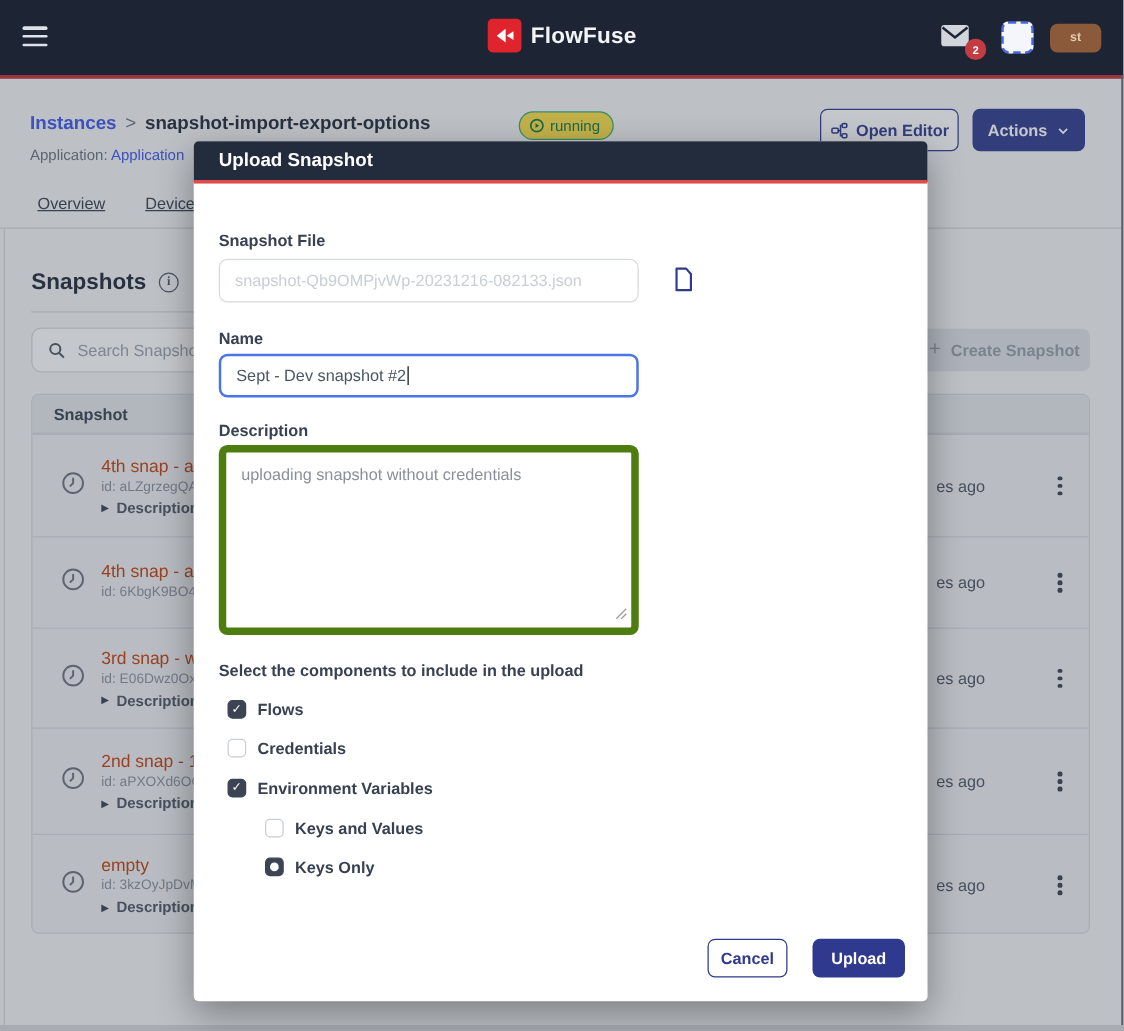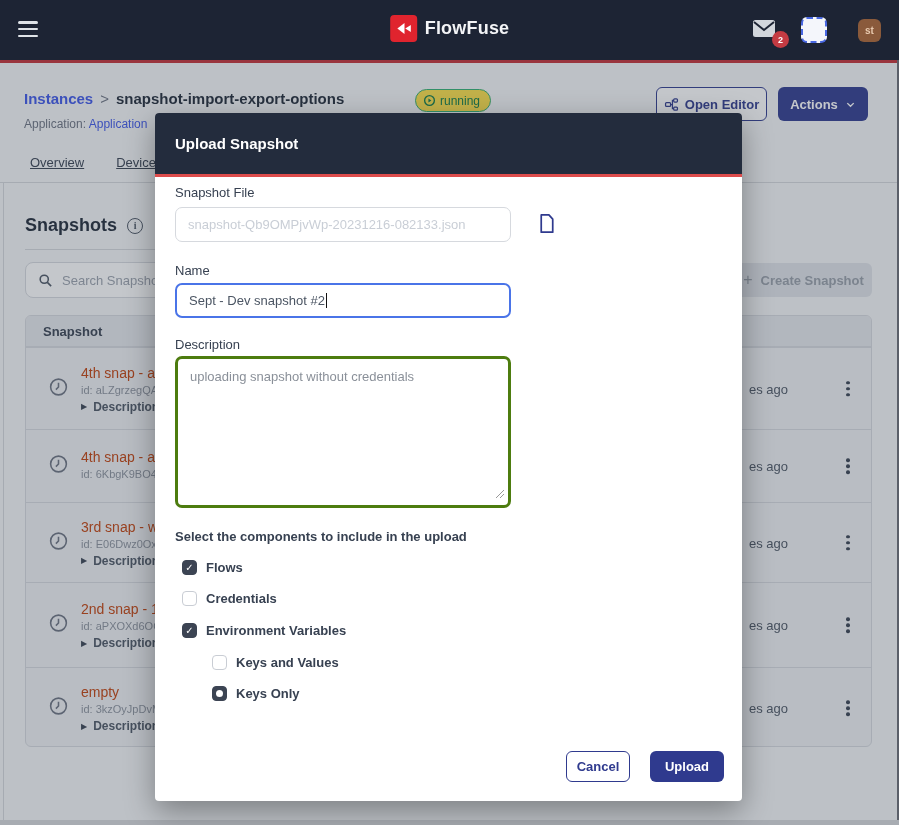--- a/index.html
+++ b/index.html
@@ -9,21 +9,21 @@
   
   .navbar { position:absolute; left:0; top:0; width:899px; height:60px; background:#1d2434; z-index:50; }
   .hamburger { position:absolute; left:18px; top:21px; width:20px; height:16px; display:flex; flex-direction:column; justify-content:space-between; cursor:pointer; }
   .hamburger span { display:block; height:2.5px; background:#dfe3e8; border-radius:2px; }
   .brand { position:absolute; left:50%; top:15px; transform:translateX(-50%); display:flex; align-items:center; gap:8px; }
   .brand-logo { width:27px; height:27px; border-radius:4px; background:#e0242e; display:flex; align-items:center; justify-content:center; }
   .brand-name { color:#f3f4f6; font-size:18px; font-weight:700; letter-spacing:.2px; }
   .mail-wrap { position:absolute; right:123px; top:19px; width:24px; height:20px; }
   .mail-badge { position:absolute; right:110px; top:31px; width:17px; height:17px; border-radius:50%; background:#c43b43; color:#fff; font-size:9px; font-weight:700; display:flex; align-items:center; justify-content:center; z-index:2; }
   .grid-icon { position:absolute; right:72px; top:17px; width:26px; height:26px; border-radius:6px; background:#f4f6fb; border:2px dashed #4968e2; }
-  .avatar { position:absolute; right:18px; top:19px; width:23px; height:23px; border-radius:6px; background:#8a5a3b; color:#e8c9ae; font-size:10px; font-weight:700; display:flex; align-items:center; justify-content:center; }
+  .avatar { position:absolute; right:18px; top:19px; width:41px; height:23px; border-radius:6px; background:#8a5a3b; color:#e8c9ae; font-size:10px; font-weight:700; display:flex; align-items:center; justify-content:center; }
 
   
   .page { position:absolute; inset:0; z-index:1; }
   .red-line { position:absolute; left:0; top:60px; width:899px; height:3px; background:#c32f35; }
 
   .breadcrumb { position:absolute; left:24px; top:90px; font-size:15px; font-weight:700; color:#1f2937; display:flex; align-items:center; gap:7px; }
   .bc-link { color:#3d56e8; cursor:pointer; }
   .bc-sep { color:#6b7280; font-weight:400; }
   .badge-running { position:absolute; left:415px; top:89px; height:23px; padding:0 10px 0 7px; border-radius:12px; background:#fde047; border:1px solid #2faf72; color:#0d7a47; font-size:12px; display:flex; align-items:center; gap:4px; }
   .btn-open-editor { position:absolute; left:656px; top:87px; width:111px; height:34px; background:#fff; border:1px solid #2f3a8e; border-radius:6px; color:#2f3a8e; font-size:13px; font-weight:700; display:flex; align-items:center; justify-content:center; gap:6px; cursor:pointer; }
@@ -59,29 +59,29 @@
   .kebab { position:absolute; left:816px; top:50%; transform:translateY(-50%); display:flex; flex-direction:column; gap:2.5px; padding:4px; cursor:pointer; }
   .kebab i { width:3.5px; height:3.5px; border-radius:50%; background:#374151; }
 
   
   .overlay { position:absolute; left:0; top:60px; width:899px; height:765px; background:rgba(60,68,84,0.30); z-index:10; }
   .win-right { position:absolute; right:0; top:60px; width:2px; height:765px; background:#5a5f69; z-index:11; }
   .win-bottom { position:absolute; left:0; top:820px; width:899px; height:5px; background:#a8acb2; z-index:11; }
 
   
   .modal { position:absolute; left:155px; top:113px; width:587px; height:688px; background:#fff; border-radius:4px; box-shadow:0 10px 30px rgba(0,0,0,.35); z-index:20; }
-  .modal-header { position:absolute; left:0; top:0; width:100%; height:64px; background:#232c3d; border-bottom:3px solid #dd4c4c; border-radius:4px 4px 0 0; display:flex; align-items:center; padding-left:20px; color:#fff; font-size:15px; font-weight:700; }
-  .f-label { position:absolute; left:20px; font-size:13px; font-weight:400; color:#374151; }
+  .modal-header { position:absolute; left:0; top:0; width:100%; height:34px; background:#232c3d; border-bottom:3px solid #dd4c4c; border-radius:4px 4px 0 0; display:flex; align-items:center; padding-left:20px; color:#fff; font-size:15px; font-weight:700; }
+  .f-label { position:absolute; left:20px; font-size:13px; font-weight:700; color:#374151; }
   .f-input { position:absolute; left:20px; width:336px; height:35px; border:1px solid #d6d9de; border-radius:7px; background:#fff; display:flex; align-items:center; padding:0 12px; font-size:13px; }
   .f-input .placeholder { color:#c9ced6; white-space:nowrap; overflow:hidden; }
   .f-input.focused { border:2px solid #4a74e8; }
   .f-input .val { color:#4b5563; }
   .caret { display:inline-block; width:1px; height:15px; background:#111; margin-left:1px; vertical-align:middle; }
   .file-btn { position:absolute; left:380px; cursor:pointer; color:#2f3a8e; }
-  .f-textarea { position:absolute; left:20px; width:336px; height:152px; border:3px solid #4d7c0f; border-radius:7px; background:#fff; padding:10px 12px; font-size:13px; color:#8a9099; }
+  .f-textarea { position:absolute; left:20px; width:336px; height:152px; border:6px solid #4d7c0f; border-radius:7px; background:#fff; padding:10px 12px; font-size:13px; color:#8a9099; }
   .resize-glyph { position:absolute; right:3px; bottom:3px; }
   .comp-label { position:absolute; left:20px; font-size:13px; font-weight:700; color:#374151; }
   .opt { position:absolute; display:flex; align-items:center; gap:9px; height:20px; cursor:pointer; }
   .cb { width:15px; height:15px; border-radius:4px; border:1.5px solid #c9cdd4; background:#fff; display:flex; align-items:center; justify-content:center; flex:0 0 auto; }
   .cb.checked { background:#3c4453; border-color:#3c4453; }
   .cb.checked::after { content:"\2713"; color:#fff; font-size:10px; font-weight:700; }
   .cb.radio.checked::after { content:""; width:7px; height:7px; border-radius:50%; background:#fff; }
   .opt-label { font-size:13px; font-weight:700; color:#374151; }
   .btn-cancel { position:absolute; left:411px; top:638px; width:64px; height:31px; background:#fff; border:1.5px solid #2f3a8e; border-radius:6px; color:#2f3a8e; font-size:13px; font-weight:700; display:flex; align-items:center; justify-content:center; cursor:pointer; }
   .btn-upload { position:absolute; left:495px; top:638px; width:74px; height:31px; background:#2f3a8e; border:none; border-radius:6px; color:#fff; font-size:13px; font-weight:700; display:flex; align-items:center; justify-content:center; cursor:pointer; }

